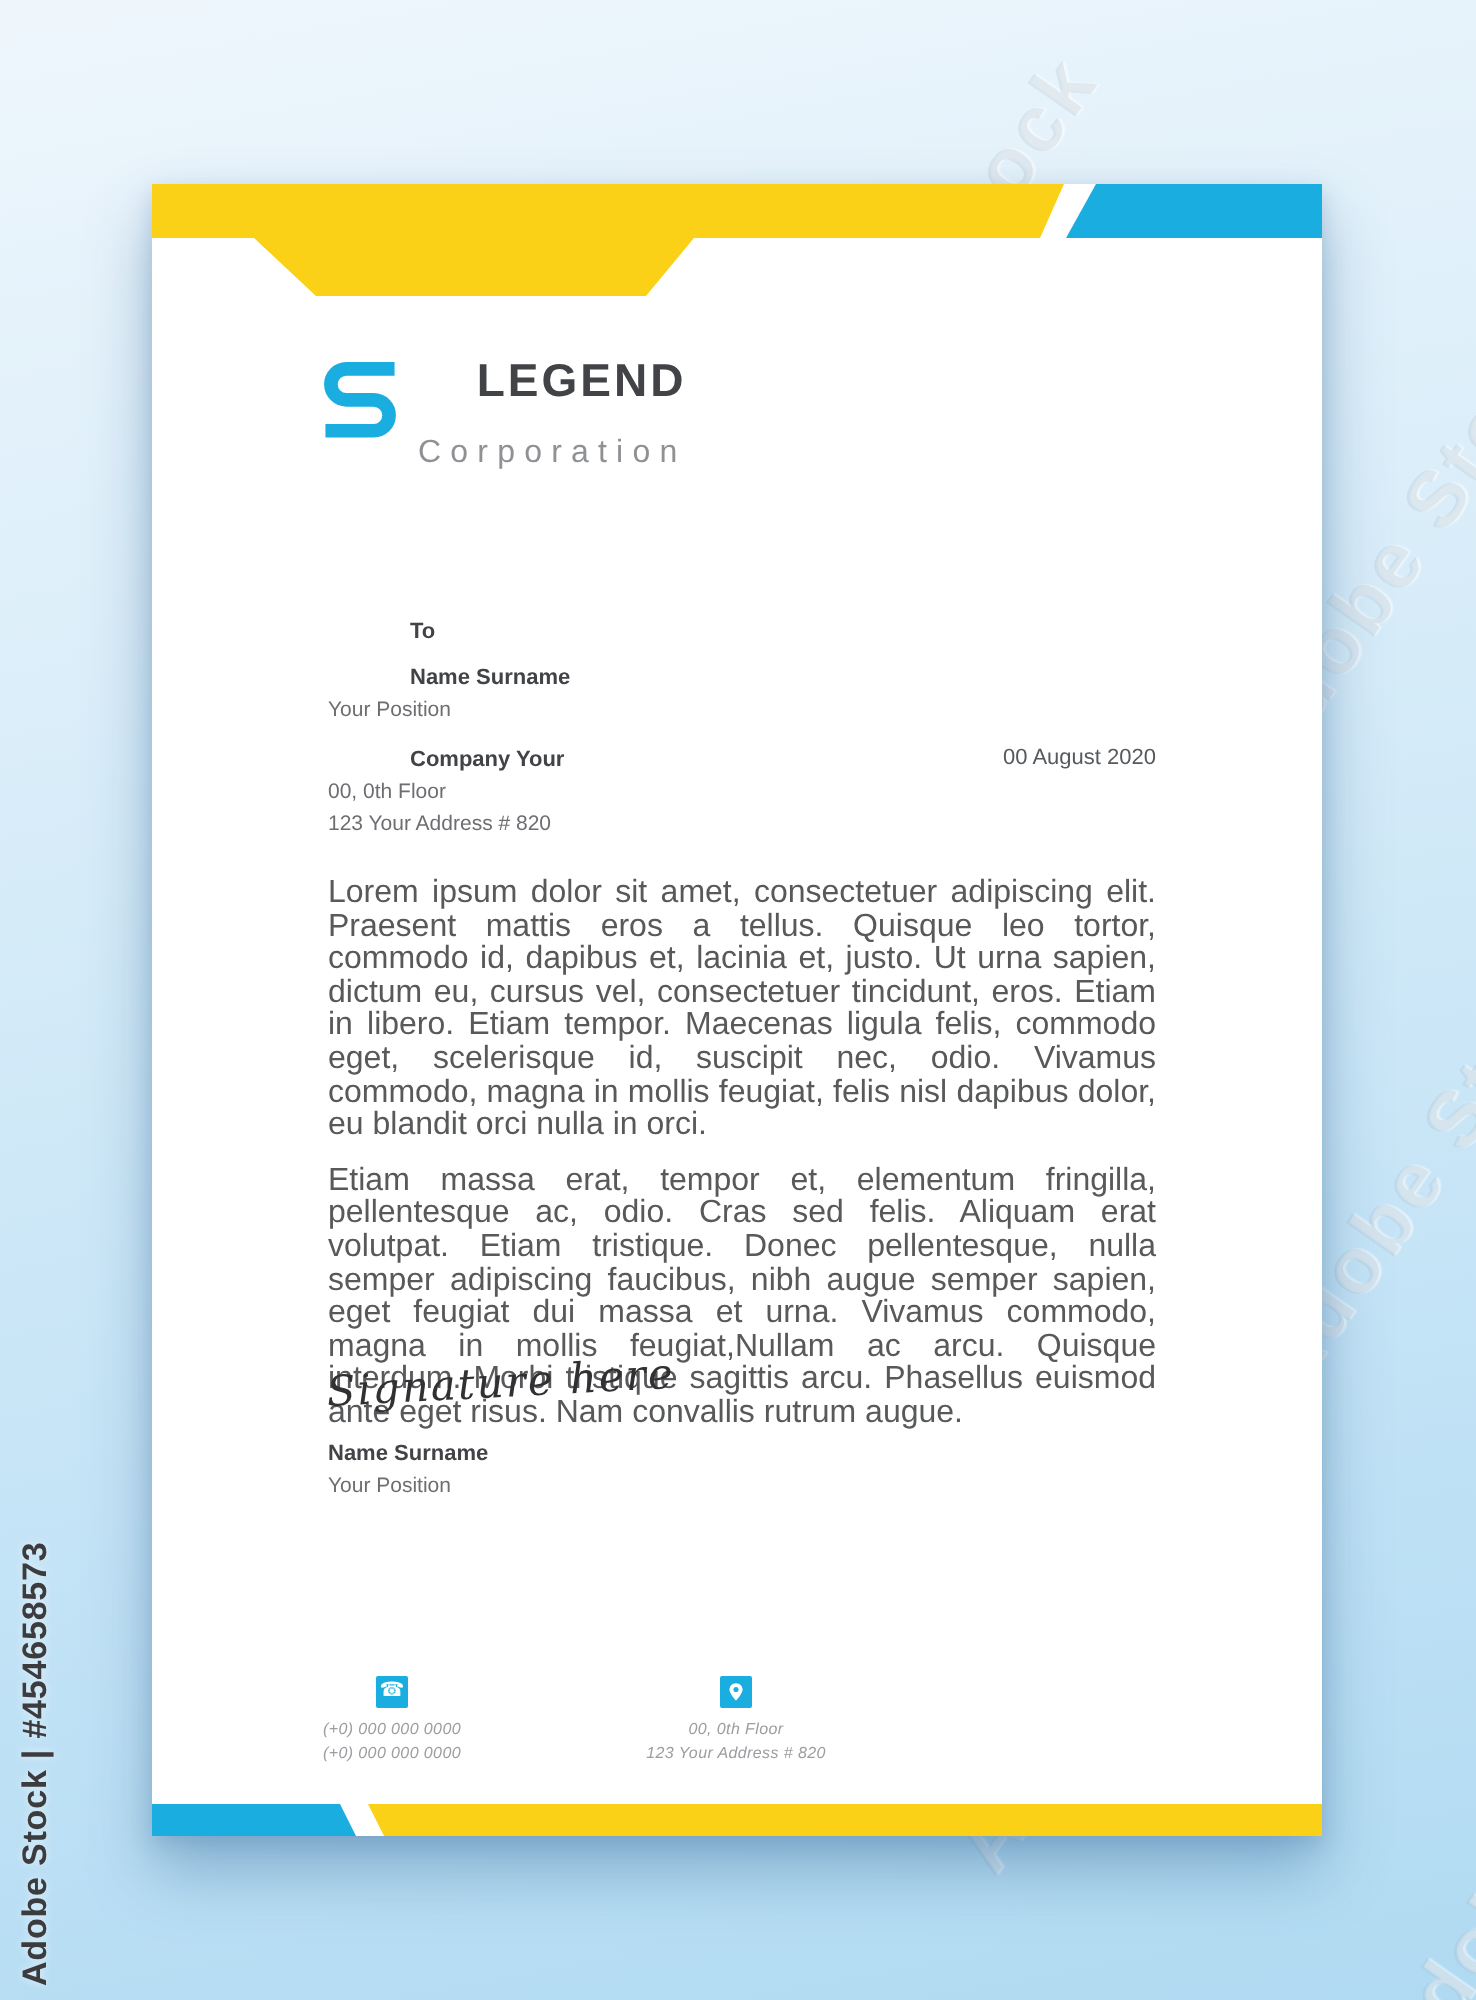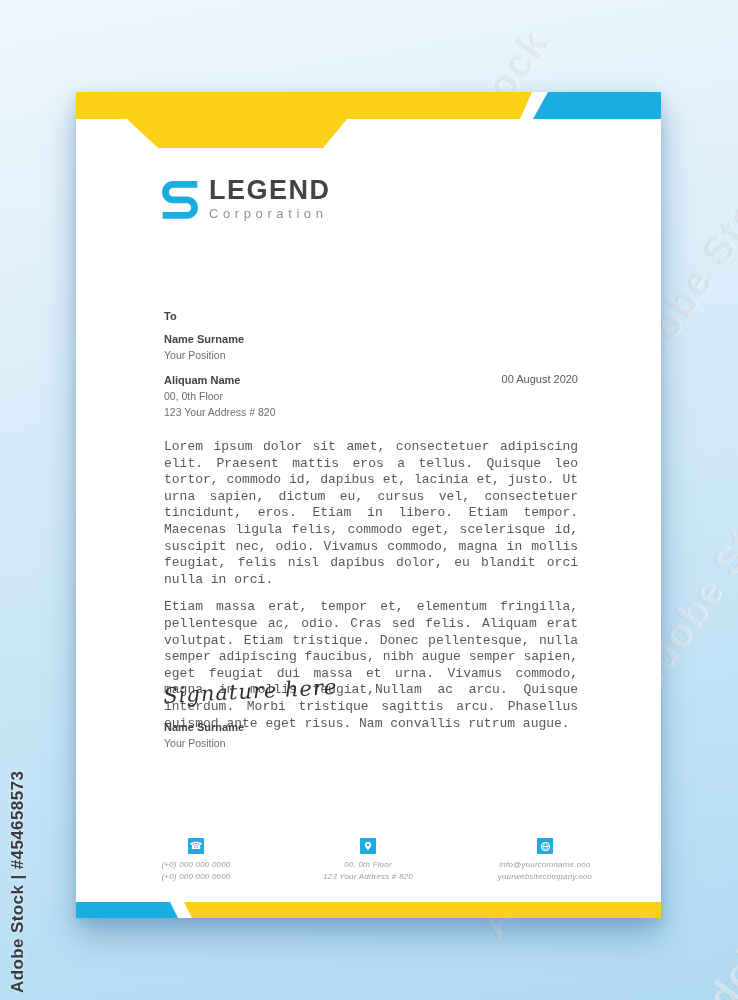--- a/index.html
+++ b/index.html
@@ -11,35 +11,34 @@
   .page{
     position:absolute;left:76px;top:92px;width:585px;height:826px;
     background:#fff;
     box-shadow:0 18px 30px rgba(70,120,165,.45),0 4px 10px rgba(70,120,165,.25);
   }
   .hdr-svg{position:absolute;left:0;top:0;width:585px;height:58px;display:block;}
   .bar-svg{position:absolute;left:0;bottom:0;width:585px;height:16px;display:block;}
 
   .logo{position:absolute;left:84px;top:84px;display:flex;align-items:flex-start;}
   .logo-icon{width:40px;height:42px;margin-right:9px;margin-top:2px;}
-  .logo-name{font-size:27px;font-weight:700;color:#414347;letter-spacing:1.5px;line-height:28px;}
-  .logo-sub{font-size:13px;color:#8f9194;letter-spacing:4.6px;margin-top:2px;}
+  .logo-name{font-size:23px;font-weight:700;color:#414347;letter-spacing:1.5px;line-height:28px;text-align:right;}
+  .logo-sub{font-size:16px;color:#8f9194;letter-spacing:4.6px;margin-top:14px;}
 
   .recipient{position:absolute;left:88px;top:216px;}
-  .bold-line{font-size:11px;font-weight:700;color:#414347;line-height:16px;}
+  .bold-line{font-size:11px;font-weight:700;color:#414347;line-height:16px;margin-left:41px;}
   .gray-line{font-size:10.5px;color:#6d6e71;line-height:16px;}
   .to-label{margin-bottom:7px;}
   .pos-line{margin-bottom:9px;}
   .date{position:absolute;right:83px;top:281px;font-size:11px;color:#565a5e;margin-left:16px;}
 
   .body-text{position:absolute;left:88px;top:347px;width:414px;}
   .body-text p{
-    margin:0 0 11px 0;font-size:13px;line-height:16.6px;color:#58595b;
+    margin:0 0 11px 0;font-size:16px;line-height:16.6px;color:#58595b;
     text-align:justify;
-    font-family:Liberation Mono, monospace;
   }
 
   .sig{position:absolute;left:88px;top:592px;}
   .sig-script{
     font-family:"DejaVu Serif","Liberation Serif",serif;font-style:italic;
     font-size:21px;color:#313134;letter-spacing:1px;transform:rotate(-3deg);
     transform-origin:left bottom;
   }
   .sig-name{font-size:11px;font-weight:700;color:#414347;margin-top:12px;line-height:15px;}
   .sig-pos{font-size:10.5px;color:#6d6e71;line-height:16px;}
@@ -92,21 +91,21 @@
     <div>
       <div class="logo-name">LEGEND</div>
       <div class="logo-sub">Corporation</div>
     </div>
   </div>
 
   <div class="recipient">
     <div class="bold-line to-label">To</div>
     <div class="bold-line">Name Surname</div>
     <div class="gray-line pos-line">Your Position</div>
-    <div class="bold-line">Aliquam Name</div>
+    <div class="bold-line">Company Your</div>
     <div class="gray-line">00, 0th Floor</div>
     <div class="gray-line">123 Your Address # 820</div>
   </div>
 
   <div class="date">00 August 2020</div>
 
   <div class="body-text">
     <p>Lorem ipsum dolor sit amet, consectetuer adipiscing elit. Praesent mattis eros a tellus. Quisque leo tortor, commodo id, dapibus et, lacinia et, justo. Ut urna sapien, dictum eu, cursus vel, consectetuer tincidunt, eros. Etiam in libero. Etiam tempor. Maecenas ligula felis, commodo eget, scelerisque id, suscipit nec, odio. Vivamus commodo, magna in mollis feugiat, felis nisl dapibus dolor, eu blandit orci nulla in orci.</p>
     <p>Etiam massa erat, tempor et, elementum fringilla, pellentesque ac, odio. Cras sed felis. Aliquam erat volutpat. Etiam tristique. Donec pellentesque, nulla semper adipiscing faucibus, nibh augue semper sapien, eget feugiat dui massa et urna. Vivamus commodo, magna in mollis feugiat,Nullam ac arcu. Quisque interdum. Morbi tristique sagittis arcu. Phasellus euismod ante eget risus. Nam convallis rutrum augue.</p>
   </div>
@@ -125,31 +124,20 @@
   <div class="footer-col fc2">
     <div class="f-icon">
       <svg width="10" height="12" viewBox="0 0 15 15" aria-hidden="true">
         <path d="M7.5 1 C4.6 1 2.6 3.2 2.6 5.7 C2.6 9 7.5 14 7.5 14 C7.5 14 12.4 9 12.4 5.7 C12.4 3.2 10.4 1 7.5 1 Z" fill="#fff"></path>
         <circle cx="7.5" cy="5.6" r="1.9" fill="var(--blue,#1aade0)"></circle>
       </svg>
     </div>
     <div class="f-line">00, 0th Floor</div>
     <div class="f-line">123 Your Address # 820</div>
   </div>
-  <div class="footer-col fc3">
-    <div class="f-icon">
-      <svg width="11" height="11" viewBox="0 0 12 12" aria-hidden="true">
-        <circle cx="6" cy="6" r="4.4" fill="none" stroke="#fff" stroke-width="1.2"></circle>
-        <ellipse cx="6" cy="6" rx="1.9" ry="4.4" fill="none" stroke="#fff" stroke-width="1"></ellipse>
-        <line x1="1.6" y1="6" x2="10.4" y2="6" stroke="#fff" stroke-width="1"></line>
-      </svg>
-    </div>
-    <div class="f-line">info@yourcomname.ooo</div>
-    <div class="f-line">yourwebsitecompany.ooo</div>
-  </div>
 
   <svg class="bar-svg" viewBox="0 0 585 16" aria-hidden="true">
     <polygon points="0,0 94,0 102,16 0,16" fill="var(--blue,#1aade0)"></polygon>
     <polygon points="108,0 585,0 585,16 116,16" fill="var(--yellow,#fbd117)"></polygon>
   </svg>
 
 </div>
 
 <div class="wm-vertical">Adobe Stock | #454658573</div>
 

